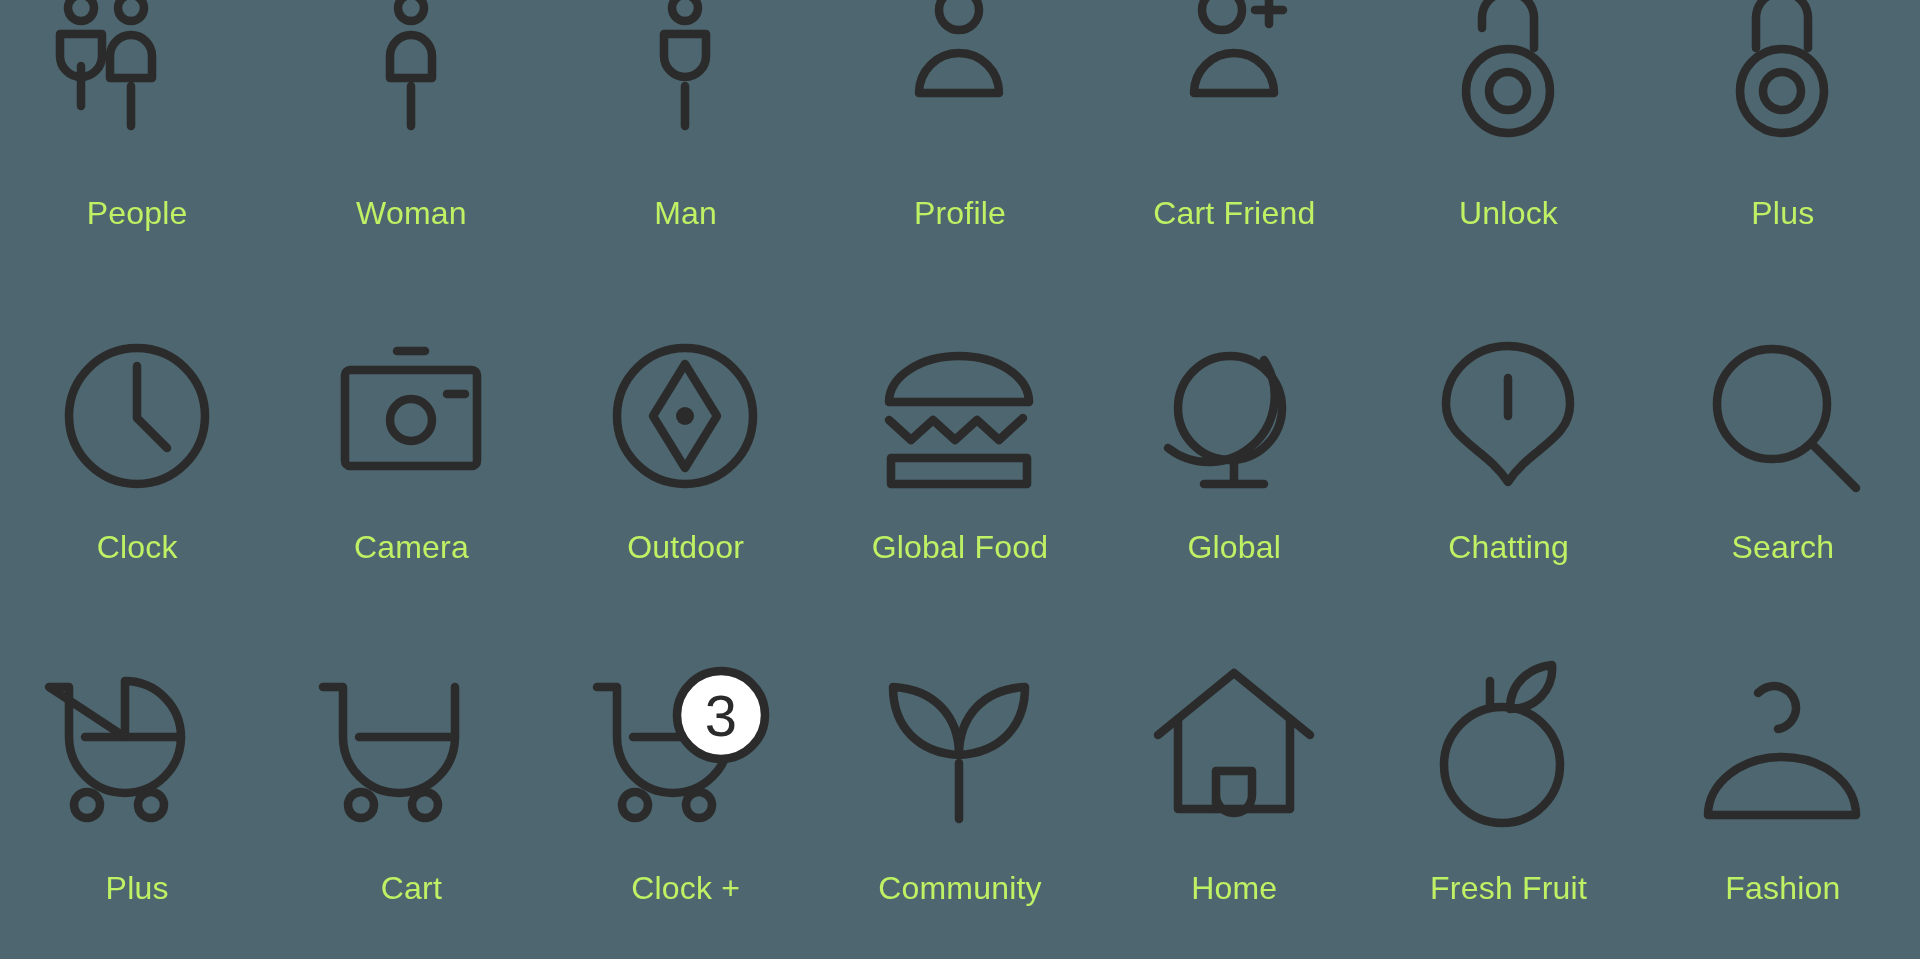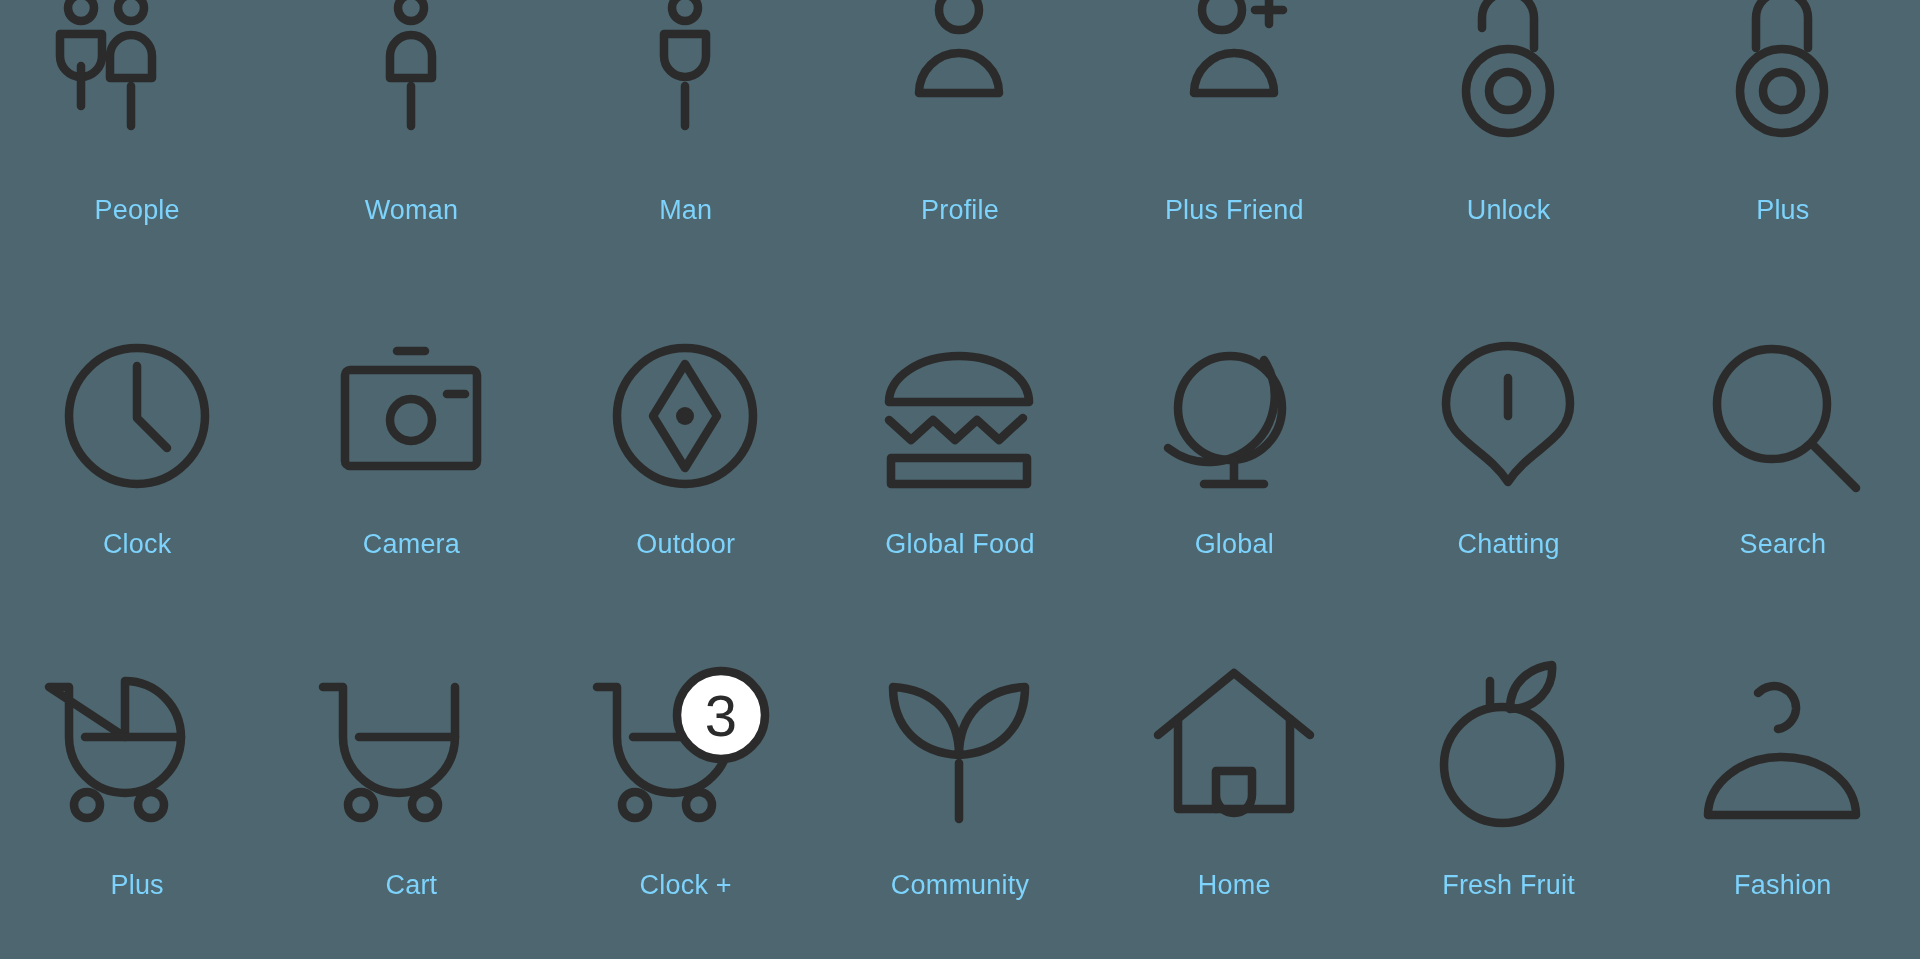--- a/index.html
+++ b/index.html
@@ -37,23 +37,23 @@
     margin-top: 8px;
   }
   .icon-art svg {
     width: 185px;
     height: 185px;
     display: block;
     overflow: visible;
   }
   .icon-label {
     margin-top: 6px;
-    font-size: 27px;
+    font-size: 32px;
     line-height: 1;
-    color: #7dd3fc;
+    color: #bef264;
     letter-spacing: 0.2px;
     white-space: nowrap;
     text-align: left;
   }
   
   #icon-grid .icon-cell:nth-child(-n+7) .icon-art { margin-top: -14px; }
   #icon-grid .icon-cell:nth-child(-n+7) .icon-label { margin-top: 26px; }
 
   #icon-grid .icon-cell:nth-child(n+8):nth-child(-n+14) .icon-art { margin-top: 4px; }
   #icon-grid .icon-cell:nth-child(n+8):nth-child(-n+14) .icon-label { margin-top: 22px; }
@@ -114,21 +114,21 @@
 
   <div class="icon-cell">
     <div class="icon-art">
       <svg viewBox="0 0 185 185" fill="none" stroke="#2b2b2b" stroke-width="8.5" stroke-linecap="round" stroke-linejoin="round">
         <circle cx="80" cy="24" r="20"></circle>
         <line x1="127" y1="10" x2="127" y2="38"></line>
         <line x1="113" y1="24" x2="141" y2="24"></line>
         <path d="M52 107 a40 40 0 0 1 80 0 z"></path>
       </svg>
     </div>
-    <div class="icon-label">Plus Friend</div>
+    <div class="icon-label">Cart Friend</div>
   </div>
 
   <div class="icon-cell">
     <div class="icon-art">
       <svg viewBox="0 0 185 185" fill="none" stroke="#2b2b2b" stroke-width="8.5" stroke-linecap="round" stroke-linejoin="round">
         <path d="M66 42 v-10 a26 26 0 0 1 52 0 v30"></path>
         <circle cx="92" cy="105" r="42"></circle>
         <circle cx="92" cy="105" r="19"></circle>
       </svg>
     </div>

